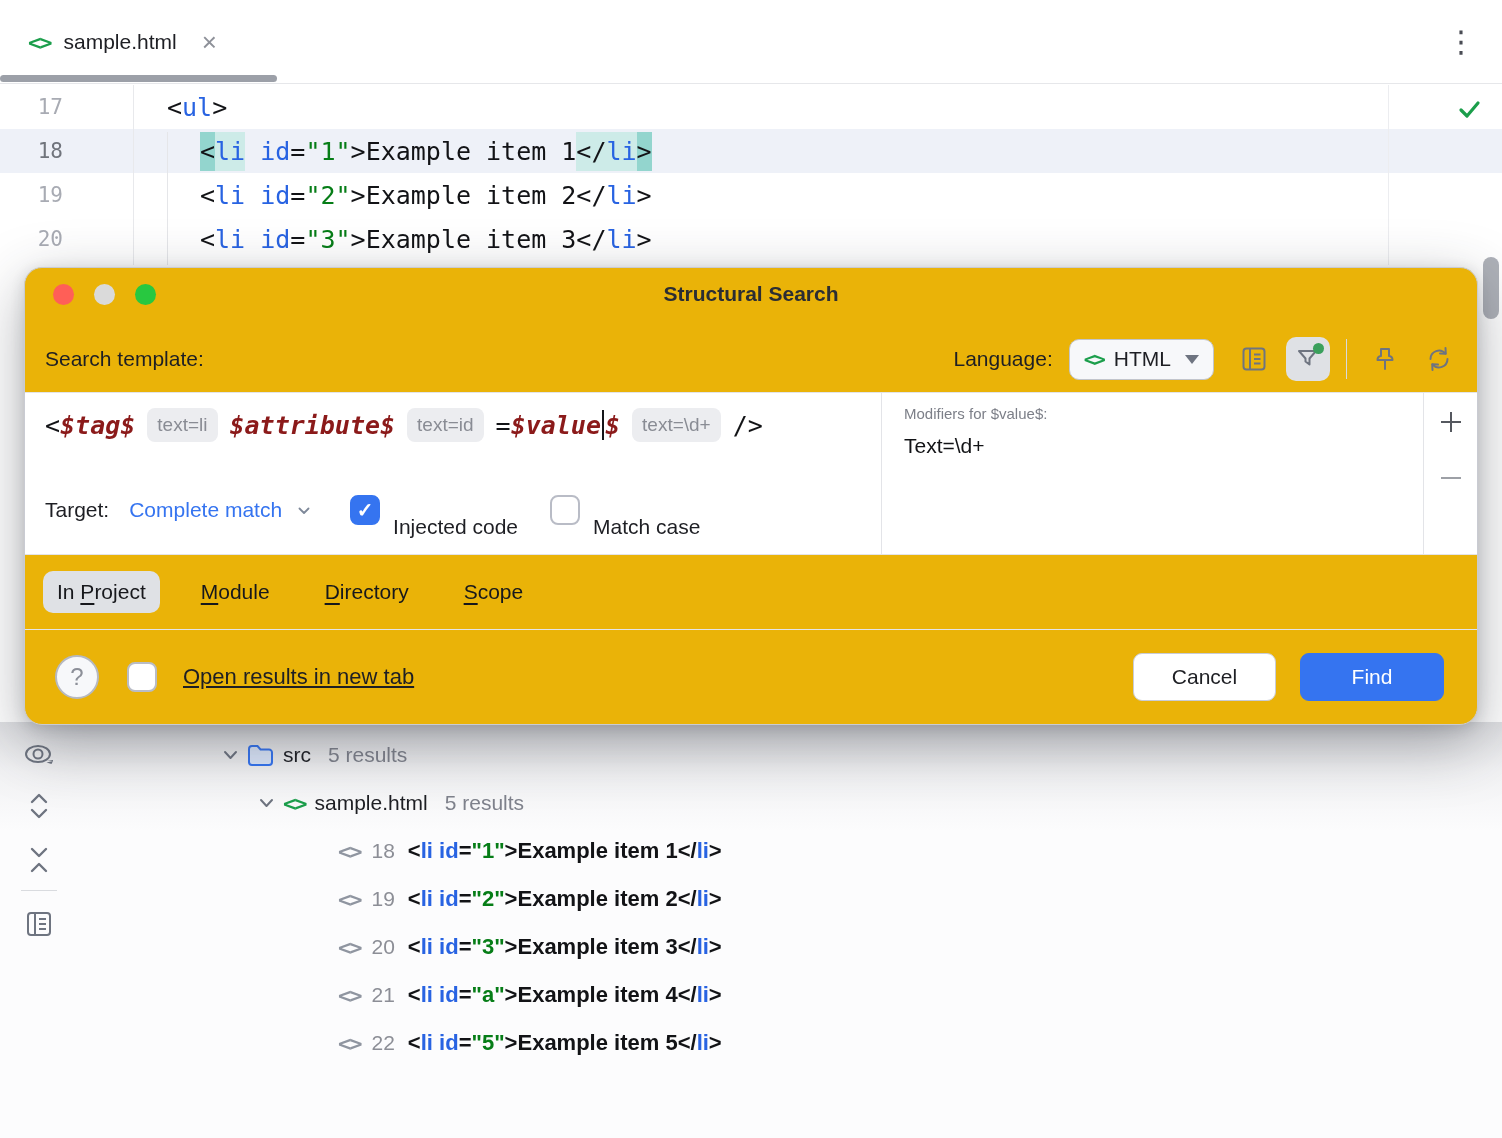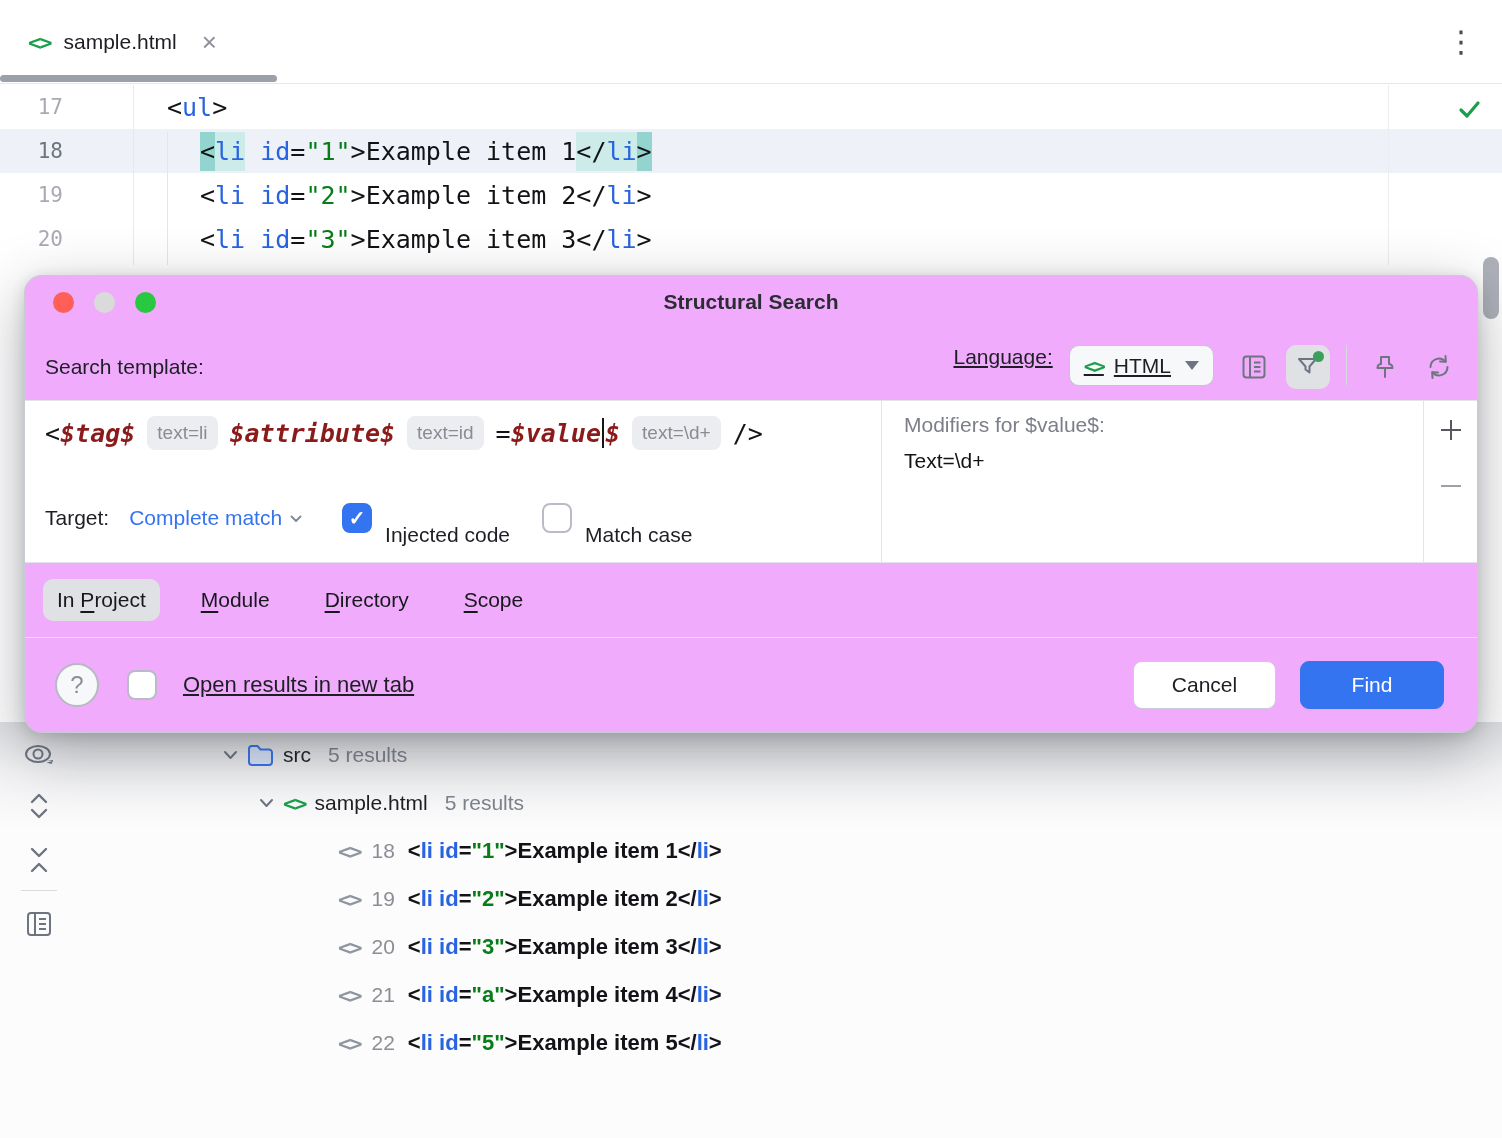--- a/index.html
+++ b/index.html
@@ -52,53 +52,53 @@
   .trow.file { padding-left:180px; }
   .trow.match { padding-left:260px; }
   .tname { font-size:21px; color:#1E1F24; font-weight:500; }
   .tcount { font-size:21px; color:#7F828C; margin-left:8px; }
   .mline { font-size:21px; color:#8C8E96; margin:0 4px 0 2px; }
   .code-bold { font-size:22px; font-weight:bold; white-space:pre; color:#121316; }
   .chev { flex:0 0 16px; display:flex; align-items:center; justify-content:center; }
   .create-btn { position:absolute; left:97px; top:359px; width:480px; height:48px; background:#FFFFFF; border:1px solid #C9CCD6; border-radius:10px; font-family:"Liberation Sans", sans-serif; font-size:21px; color:#1F2126; cursor:pointer; }
 
   
-  .dialog { position:absolute; left:24px; top:275px; width:1454px; height:458px; background:#f0abfc; border:1px solid #C9CBD2; border-radius:18px; z-index:10; box-shadow:0 18px 60px rgba(45,48,57,0.38), 0 3px 14px rgba(45,48,57,0.16); display:flex; flex-direction:column; overflow:hidden; }
+  .dialog { position:absolute; left:24px; top:267px; width:1454px; height:458px; background:#eab308; border:1px solid #C9CBD2; border-radius:18px; z-index:10; box-shadow:0 18px 60px rgba(45,48,57,0.38), 0 3px 14px rgba(45,48,57,0.16); display:flex; flex-direction:column; overflow:hidden; }
   .dlg-header { position:relative; height:58px; flex:0 0 58px; }
   .traffic { position:absolute; left:28px; top:16px; display:flex; gap:20px; }
   .light { width:21px; height:21px; border-radius:50%; display:inline-block; cursor:pointer; }
   .light.red { background:#FF5F57; }
   .light.grey { background:#DADADA; }
   .light.green { background:#28C840; }
   .dlg-title { text-align:center; font-size:21px; font-weight:bold; color:#2B2D33; padding-top:14px; }
   .dlg-row2 { height:66px; flex:0 0 66px; display:flex; align-items:center; padding:0 16px 0 20px; }
   .lbl { font-size:21px; color:#1E1F24; }
-  .lang-group { margin-left:auto; display:flex; align-items:flex-start; gap:10px;text-decoration:underline; }
+  .lang-group { margin-left:auto; display:flex; align-items:center; gap:10px; }
   .lang-label { font-size:21px; color:#1E1F24; margin-right:6px; }
   .lang-select { display:flex; align-items:center; gap:10px; height:41px; padding:0 14px; border:1px solid #C2C5CC; border-radius:10px; background:#F7F8FA; font-size:21px; color:#1E1F24; cursor:pointer; font-family:"Liberation Sans", sans-serif; }
   .dd-arrow { width:0; height:0; border-left:7px solid transparent; border-right:7px solid transparent; border-top:9px solid #6E7480; margin-left:4px; }
   .icon-btn { width:44px; height:44px; display:flex; align-items:center; justify-content:center; border-radius:10px; position:relative; cursor:pointer; background:transparent; border:none; }
   .icon-btn.active { background:#DFE1E5; }
   .green-dot { position:absolute; right:6px; top:6px; width:11px; height:11px; border-radius:50%; background:#3BA05C; }
   .vsep { width:1px; height:40px; background:#D8DADF; margin:0 6px; }
 
   .white-band { height:163px; flex:0 0 163px; background:#FFFFFF; border-top:1px solid #E3E4E8; border-bottom:1px solid #E3E4E8; display:flex; }
   .band-left { flex:0 0 856px; display:flex; flex-direction:column; justify-content:space-between; padding:15px 0 15px 20px; }
   .code-line { font-family:"DejaVu Sans Mono", monospace; font-size:25px; white-space:pre; color:#121316; display:flex; align-items:center; }
   .var { color:#8B1A1A; font-style:italic; font-weight:bold; }
   .badge { font-family:"Liberation Sans", sans-serif; font-style:normal; font-weight:normal; font-size:19px; color:#898C94; background:#ECEDF0; border-radius:8px; padding:6px 10px; margin:0 12px; }
   .caret { display:inline-block; width:2px; height:30px; background:#15161A; margin:0 1px; }
   .target-row { display:flex; align-items:center; font-size:21px; color:#1E1F24; }
-  .target-link { color:#3574F0; display:inline-flex; align-items:center; gap:8px; margin-left:20px; cursor:pointer; }
+  .target-link { color:#3574F0; display:inline-flex; align-items:center; gap:16px; margin-left:20px; cursor:pointer; }
   .link-chev { width:12px; height:8px; margin-top:3px; }
   .cb { width:30px; height:30px; border-radius:8px; border:2px solid #B9BCC6; background:#FFFFFF; display:inline-flex; align-items:center; justify-content:center; cursor:pointer; flex:0 0 30px; }
   .cb.checked { background:#3574F0; border-color:#3574F0; color:#FFFFFF; font-size:20px; font-weight:bold; }
   .cb-label { margin-left:13px;margin-top:35px; }
   .band-mods { flex:1 1 auto; border-left:1px solid #E3E4E8; border-right:1px solid #E3E4E8; padding:12px 0 0 22px; background:#FFFFFF; }
-  .mods-title { font-size:21px; color:#7C7F88; }
+  .mods-title { font-size:15px; color:#7C7F88; }
   .mods-value { font-size:21px; color:#121316; margin-top:12px; }
   .band-pm { flex:0 0 53px; display:flex; flex-direction:column; align-items:center; padding-top:14px; gap:26px; background:#FFFFFF; }
   .pm-btn { background:none; border:none; cursor:pointer; width:30px; height:30px; display:flex; align-items:center; justify-content:center; }
 
   .scope-row { height:74px; flex:0 0 74px; display:flex; align-items:center; padding-left:18px; gap:27px; }
   .scope-tab { font-size:21px; color:#17181C; background:transparent; border:none; font-family:"Liberation Sans", sans-serif; cursor:pointer; padding:9px 14px; border-radius:10px; }
   .scope-tab.selected { background:#DFE1E5; }
   .mn { text-decoration:underline; text-underline-offset:4px; }
 
   .dlg-footer { flex:1 1 auto; border-top:1px solid #E3E4E8; display:flex; align-items:center; padding:0 33px 0 30px; }

